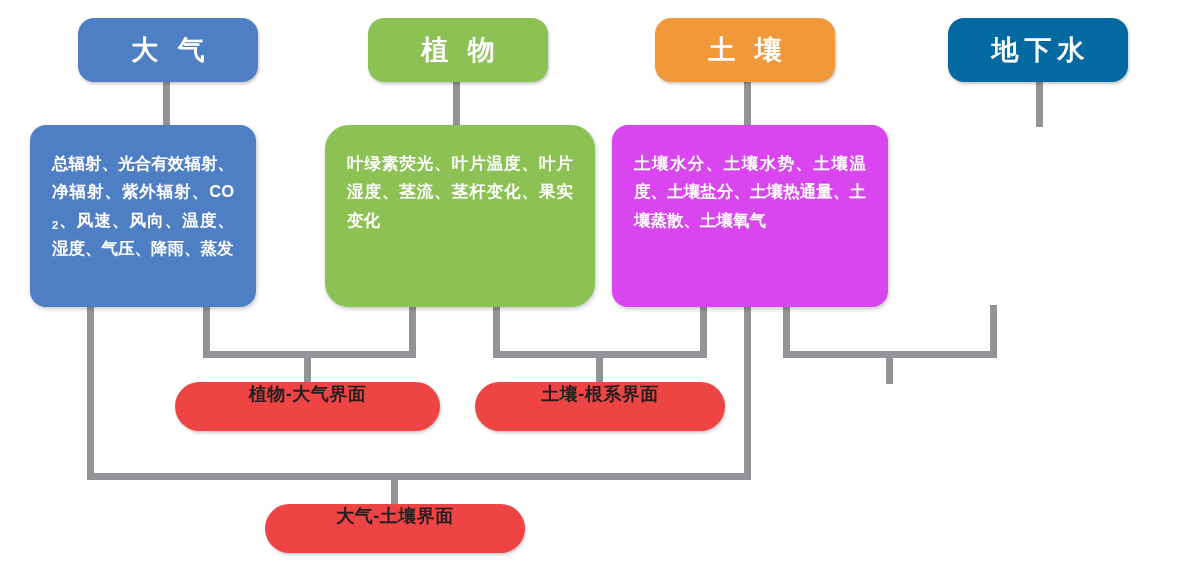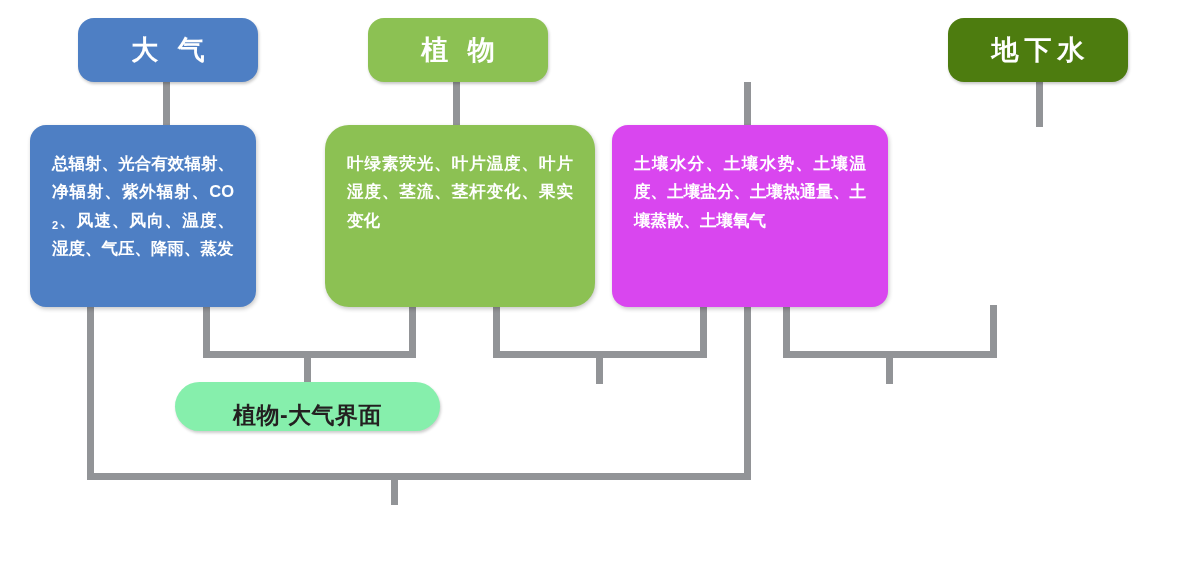--- a/index.html
+++ b/index.html
@@ -60,26 +60,26 @@
     vertical-align: baseline;
     position: relative;
     top: 3px;
   }
 
   
   .iface-box {
     position: absolute;
     z-index: 3;
     border-radius: 26px;
-    background: #86efac;
+    background: #ef4444;
     display: flex;
-    align-items: flex-end;
+    align-items: flex-start;
     justify-content: center;
     color: #231f20;
-    font-size: 23px;
+    font-size: 18px;
     font-weight: 600;
     letter-spacing: 0.5px;
     box-shadow: 1px 2px 3px rgba(0,0,0,0.2);
   }
 </style>
 </head>
 <body>
 
 <div id="stage">
 
@@ -109,38 +109,47 @@
   <div class="conn" style="left:391px; top:473px; width:7px;  height:32px;"></div>
 
   <div class="header-box" style="left:78px; top:18px; width:180px; height:64px; background:#4e7fc4;">
     <span>大 气</span>
   </div>
 
   <div class="header-box" style="left:368px; top:18px; width:180px; height:64px; background:#8cc153;">
     <span>植 物</span>
   </div>
 
+  <div class="header-box" style="left:655px; top:18px; width:180px; height:64px; background:#f1983b;">
+    <span>土 壤</span>
+  </div>
 
-  <div class="header-box" style="left:948px; top:18px; width:180px; height:64px; background:#4d7c0f;">
+  <div class="header-box" style="left:948px; top:18px; width:180px; height:64px; background:#0369a1;">
     <span>地下水</span>
   </div>
 
   <div class="content-box" style="left:30px; top:125px; width:226px; height:182px; background:#4e7fc4;">
     <span><span>总辐射、光合有效辐射、净辐射、紫外辐射、CO</span><sub>2</sub><span>、风速、风向、温度、湿度、气压、降雨、蒸发</span></span>
   </div>
 
   <div class="content-box" style="left:325px; top:125px; width:270px; height:182px; background:#8cc153;border-radius:24px;">
     <span>叶绿素荧光、叶片温度、叶片湿度、茎流、茎杆变化、果实变化</span>
   </div>
 
   <div class="content-box" style="left:612px; top:125px; width:276px; height:182px; background:#d946ef;">
     <span>土壤水分、土壤水势、土壤温度、土壤盐分、土壤热通量、土壤蒸散、土壤氧气</span>
   </div>
 
 
   <div class="iface-box" style="left:175px; top:382px; width:265px; height:49px;">
     <span>植物-大气界面</span>
   </div>
 
+  <div class="iface-box" style="left:475px; top:382px; width:250px; height:49px;">
+    <span>土壤-根系界面</span>
+  </div>
 
 
+  <div class="iface-box" style="left:265px; top:504px; width:260px; height:49px;">
+    <span>大气-土壤界面</span>
+  </div>
 
 </div>
 
 </body></html>

